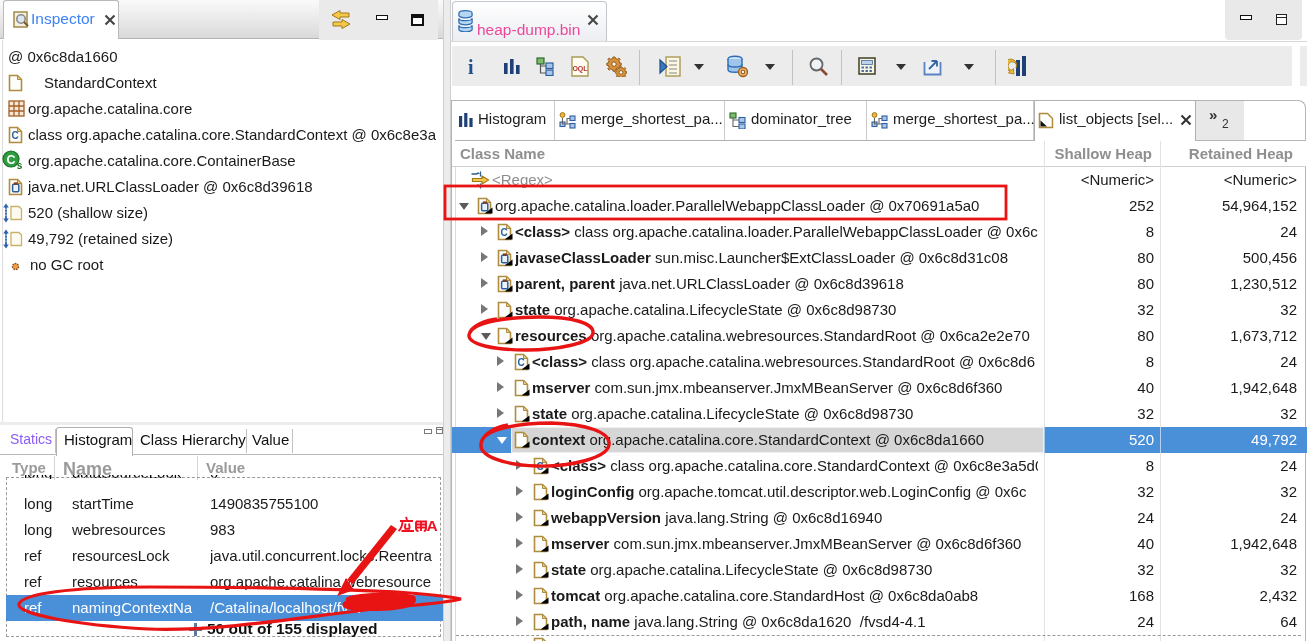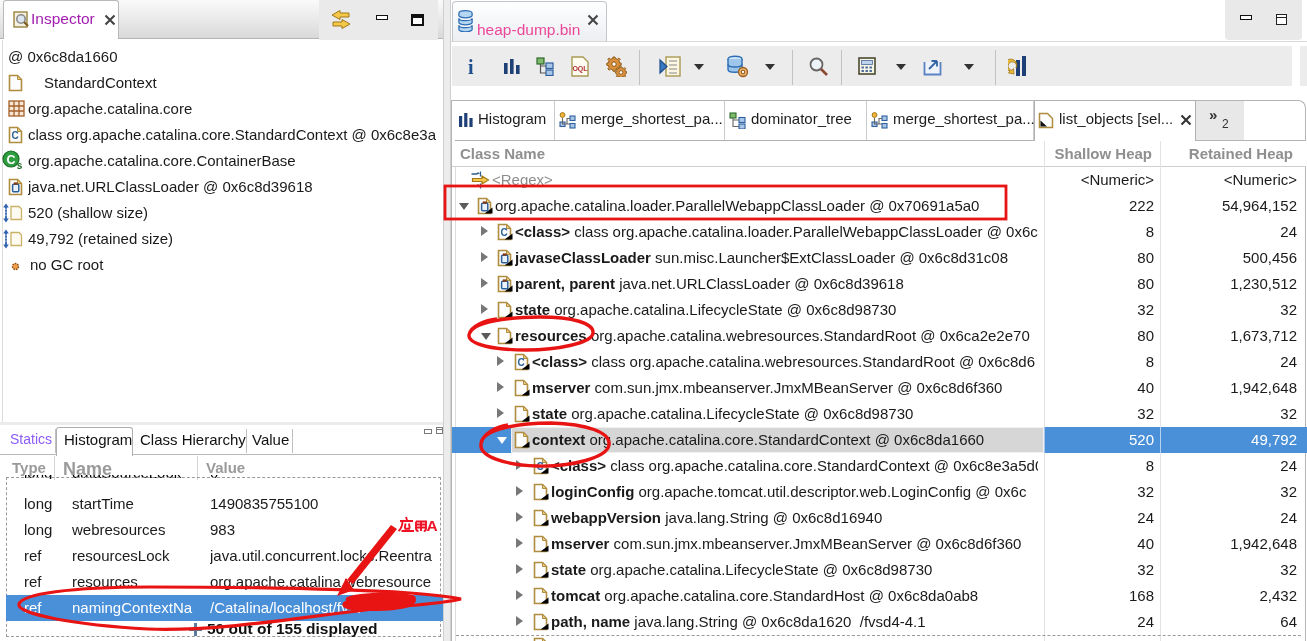--- a/index.html
+++ b/index.html
@@ -12,21 +12,21 @@
 .num{position:absolute;text-align:right;font-size:15px;color:#1a1a1a}
 </style></head><body>
 
 <div class="abs" style="left:0;top:0;width:443px;height:39px;background:linear-gradient(#fafafa,#d9d9d9);border-bottom:1px solid #b3b3b3"></div>
 <div class="abs" style="left:3px;top:0;width:116px;height:39px;background:#fff;border:1px solid #b9b9b9;border-bottom:none;border-radius:3px 3px 0 0"></div>
 <svg class="abs" style="left:13px;top:11px" width="18" height="18" viewBox="0 0 18 18">
     <rect x="1" y="1" width="13" height="15" fill="#f4f0e2" stroke="#9a8440" stroke-width="1.4"></rect>
     <circle cx="8" cy="8" r="4.2" fill="#dce6f0" stroke="#8a8a8a" stroke-width="1.6"></circle>
     <line x1="11" y1="11" x2="15" y2="15" stroke="#7a5c20" stroke-width="2.2"></line>
   </svg>
-<div class="abs" style="left:31px;top:10px;font-size:15.5px;color:#a21caf">Inspector</div>
+<div class="abs" style="left:31px;top:10px;font-size:15.5px;color:#3b82f6">Inspector</div>
 <svg class="abs" style="left:103px;top:13px" width="14" height="14" viewBox="0 0 14 14">
     <path d="M2.5 2.5 L11.5 11.5 M11.5 2.5 L2.5 11.5" stroke="#444" stroke-width="2.1"></path>
   </svg>
 <div class="abs" style="left:319px;top:0;width:119px;height:40px;background:#eaeaea"></div>
 <svg class="abs" style="left:331px;top:10px" width="20" height="19" viewBox="0 0 20 19">
     <path d="M1 5 L9 0.5 L9 3 L18 3 L18 7 L9 7 L9 9.5 Z" fill="#f5c84a" stroke="#a07818" stroke-width="1"></path>
     <path d="M19 14 L11 9.5 L11 12 L2 12 L2 16 L11 16 L11 18.5 Z" fill="#f5c84a" stroke="#a07818" stroke-width="1"></path>
   </svg>
 <div class="abs" style="left:376px;top:15px;width:12px;height:5px;border:1.5px solid #111;background:#fff"></div>
 <div class="abs" style="left:411px;top:14px;width:13px;height:12px;border:2px solid #111;background:#fff"></div>
@@ -291,21 +291,21 @@
 <div class="num g" style="left:1097px;top:171px;width:200px">&lt;Numeric&gt;</div>
 <div class="exp-o" style="left:459px;top:203px;border-top-color:#5a5a5a"></div>
 <svg class="abs" style="left:477px;top:197px" width="18" height="18" viewBox="0 0 18 18">
     <path d="M1.5 1.5 L9.5 1.5 L13.5 5.5 L13.5 16.5 L1.5 16.5 Z" fill="#fdfdfd" stroke="#b08d3e" stroke-width="1.6"></path>
     <path d="M9.5 1.5 L9.5 5.5 L13.5 5.5 Z" fill="#e8c87c" stroke="#b08d3e" stroke-width="1"></path>
     <rect x="4.6" y="6.2" width="6.2" height="7.6" rx="1" fill="#eaf2fb" stroke="#2c5f98" stroke-width="1.5"></rect>
     <rect x="5.8" y="4.4" width="3.8" height="2.2" fill="#8b3a10"></rect>
     <path d="M15.5 16.5 L15.5 10.5 L7.5 16.5 Z" fill="#000"></path>
   </svg>
 <div class="row" style="left:495px;top:193px;width:543px;overflow:hidden">org.apache.catalina.loader.ParallelWebappClassLoader @ 0x70691a5a0</div>
-<div class="num" style="left:1014px;top:197px;width:140px;color:#1a1a1a">222</div>
+<div class="num" style="left:1014px;top:197px;width:140px;color:#1a1a1a">252</div>
 <div class="num" style="left:1157px;top:197px;width:140px;color:#1a1a1a">54,964,152</div>
 <div class="exp-c" style="left:481px;top:226px"></div>
 <svg class="abs" style="left:497px;top:223px" width="18" height="18" viewBox="0 0 18 18">
     <path d="M1.5 1.5 L9.5 1.5 L13.5 5.5 L13.5 16.5 L1.5 16.5 Z" fill="#fdfdfd" stroke="#b08d3e" stroke-width="1.6"></path>
     <path d="M9.5 1.5 L9.5 5.5 L13.5 5.5 Z" fill="#e8c87c" stroke="#b08d3e" stroke-width="1"></path>
     <text x="7.2" y="12.5" font-size="10" font-weight="bold" fill="#2c6399" font-family="Liberation Sans" text-anchor="middle">C</text>
     <path d="M15.5 16.5 L15.5 10.5 L7.5 16.5 Z" fill="#000"></path>
   </svg>
 <div class="row" style="left:515px;top:219px;width:523px;overflow:hidden"><span class="b">&lt;class&gt;</span> class org.apache.catalina.loader.ParallelWebappClassLoader @ 0x6c8e</div>
 <div class="num" style="left:1014px;top:223px;width:140px;color:#1a1a1a">8</div>

